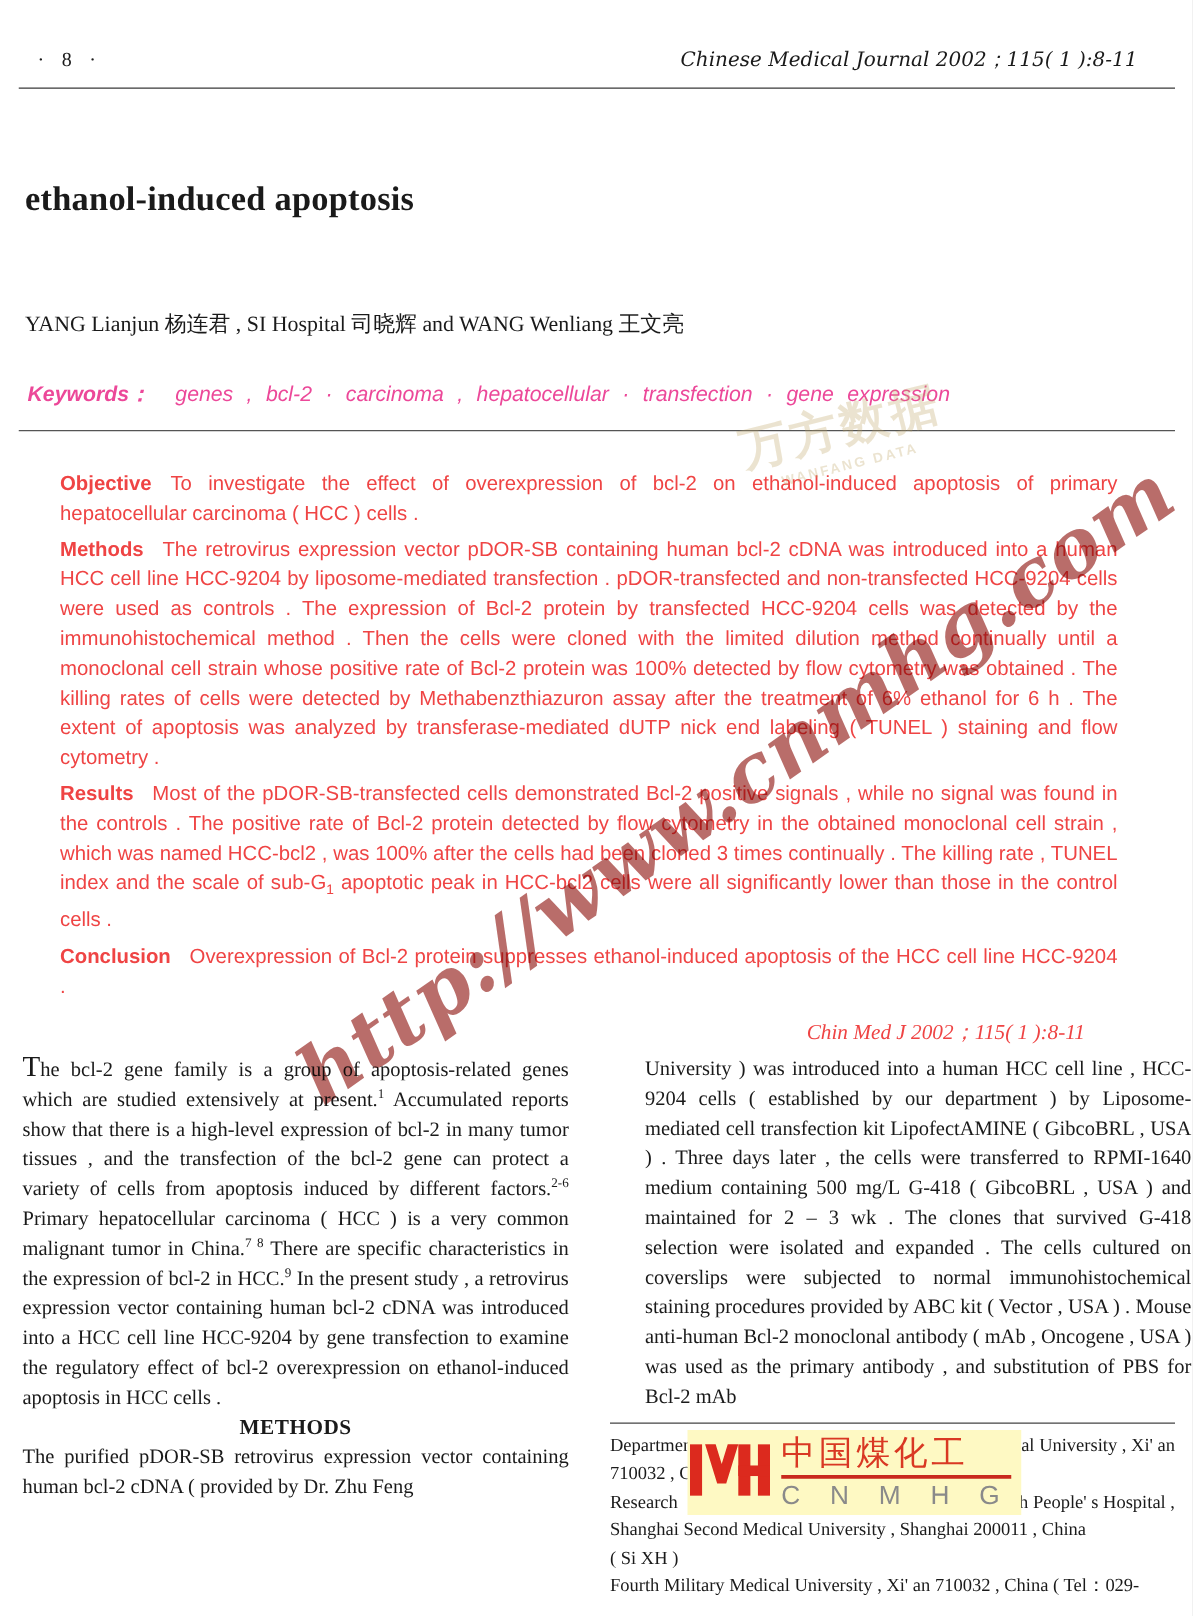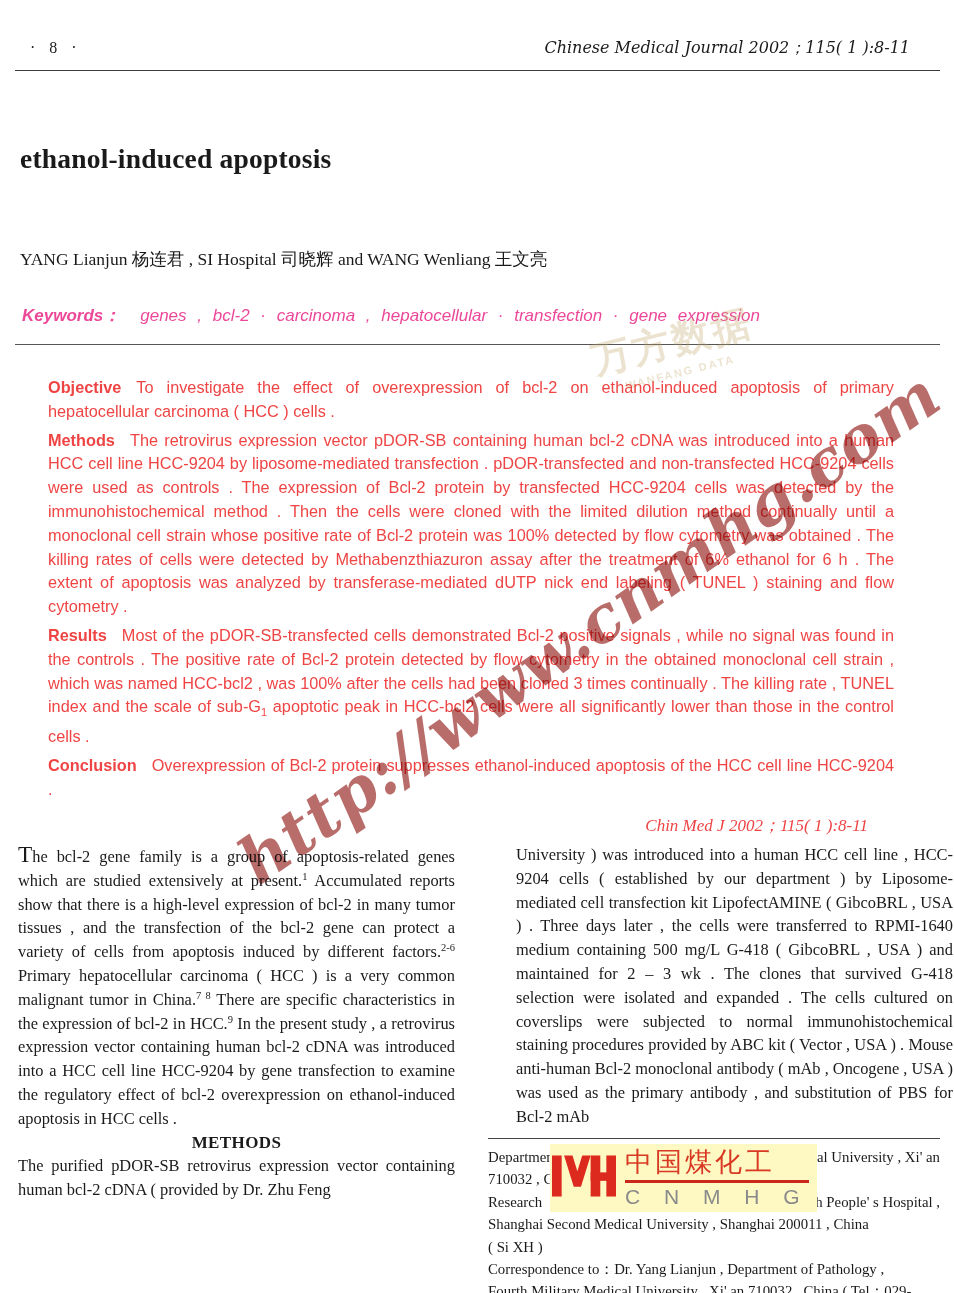--- a/index.html
+++ b/index.html
@@ -124,21 +124,20 @@
       <span>Departmen</span>
       <span>Medical University , Xi' an</span>
     </div>
     <div class="fline">710032 , C</div>
     <div class="fline fn-split">
       <span>Research</span>
       <span>Ninth People' s Hospital ,</span>
     </div>
     <div class="fline">Shanghai Second Medical University , Shanghai 200011 , China</div>
     <div class="fline">( Si XH )</div>
-    <div class="fline">Correspondence to：Dr. Yang Lianjun , Department of Pathology ,</div>
     <div class="fline">Fourth Military Medical University , Xi' an 710032 , China ( Tel：029-</div>
 
     <div class="logo">
       <svg width="64" height="58" viewBox="0 0 106 68">
         <g fill="#dc2a1e">
           <rect x="0" y="0" width="16" height="68"></rect>
           <polygon points="20,0 34,0 42,26 50,0 64,0 48,52 36,52"></polygon>
           <rect x="64" y="0" width="16" height="68"></rect>
           <rect x="90" y="0" width="16" height="68"></rect>
           <rect x="64" y="28" width="42" height="14"></rect>

